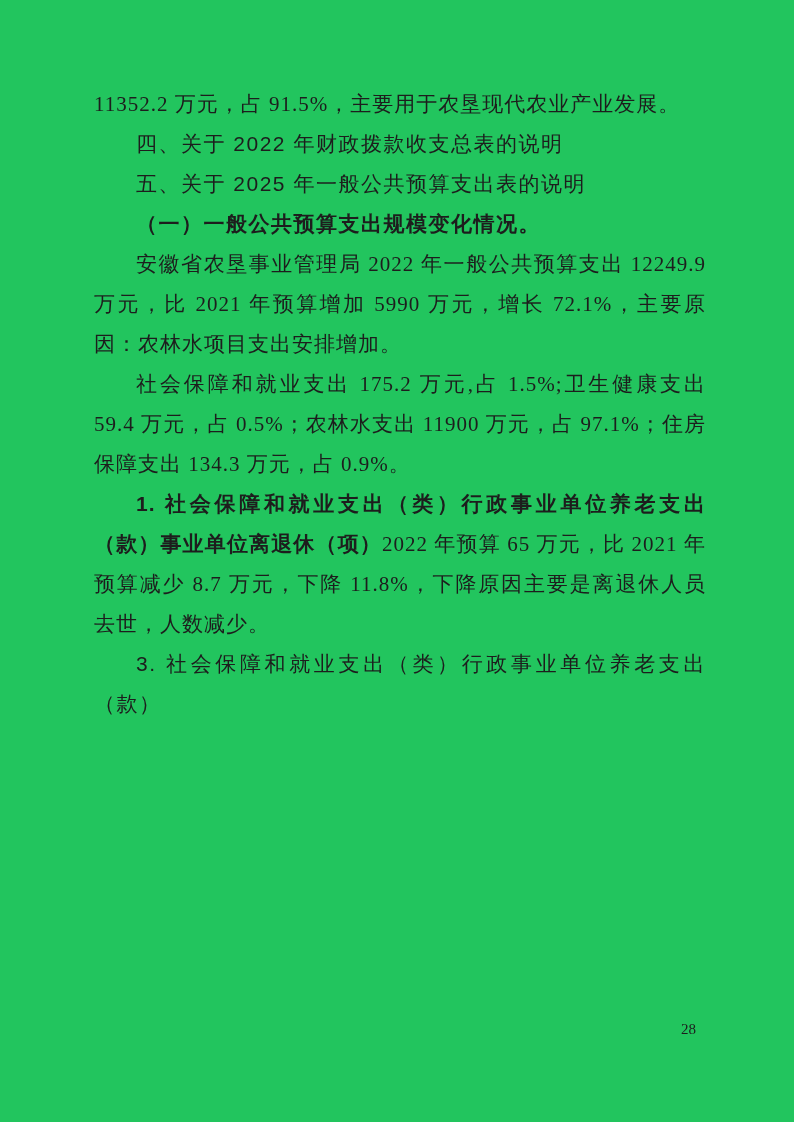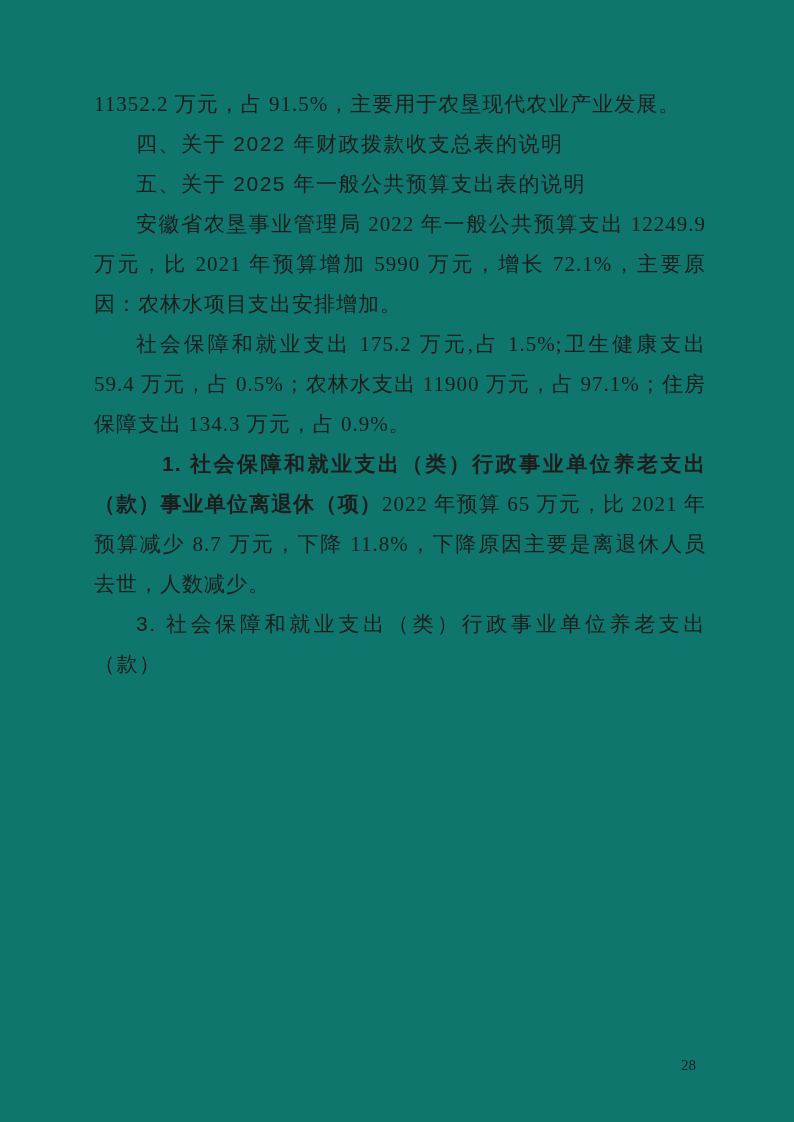--- a/index.html
+++ b/index.html
@@ -4,21 +4,21 @@
 <style>
   html, body {
     margin: 0;
     padding: 0;
     background: #ffffff;
   }
   .page {
     position: relative;
     width: 794px;
     height: 1122px;
-    background: #0f766e;
+    background: #22c55e;
     overflow: hidden;
     font-family: "Liberation Serif", "DejaVu Serif", serif;
     color: #1d1d1d;
   }
   .doc {
     position: absolute;
     left: 94px;
     top: 84px;
     width: 612px;
     font-size: 21px;
@@ -40,45 +40,45 @@
     letter-spacing: 1.5px;
   }
   
   .kai {
     font-weight: bold;
     letter-spacing: 1.5px;
   }
   .bold-lead {
     font-weight: bold;
     font-family: "Liberation Sans", "DejaVu Sans", sans-serif;
-    margin-left: 26px;
   }
   .page-number {
     position: absolute;
-    top: 1054px;
+    top: 1018px;
     right: 98px;
     font-size: 15px;
     line-height: 22px;
     letter-spacing: 0;
     color: #1d1d1d;
   }
 </style>
 </head>
 <body>
 
 <div class="page">
   <div class="doc">
 
     <p class="no-indent">11352.2 万元，占 91.5%，主要用于农垦现代农业产业发展。</p>
 
     <p class="hei">四、关于 2022 年财政拨款收支总表的说明</p>
 
 
     <p class="hei">五、关于 2025 年一般公共预算支出表的说明</p>
 
+    <p class="kai">（一）一般公共预算支出规模变化情况。</p>
 
     <p>安徽省农垦事业管理局 2022 年一般公共预算支出 12249.9 万元，比 2021 年预算增加 5990 万元，增长 72.1%，主要原因：农林水项目支出安排增加。</p>
 
 
     <p>社会保障和就业支出 175.2 万元,占 1.5%;卫生健康支出 59.4 万元，占 0.5%；农林水支出 11900 万元，占 97.1%；住房保障支出 134.3 万元，占 0.9%。</p>
 
 
     <p><span class="bold-lead">1. 社会保障和就业支出（类）行政事业单位养老支出（款）事业单位离退休（项）</span><span>2022 年预算 65 万元，比 2021 年预算减少 8.7 万元，下降 11.8%，下降原因主要是离退休人员去世，人数减少。</span></p>
 
     <p class="hei">3. 社会保障和就业支出（类）行政事业单位养老支出（款）</p>

